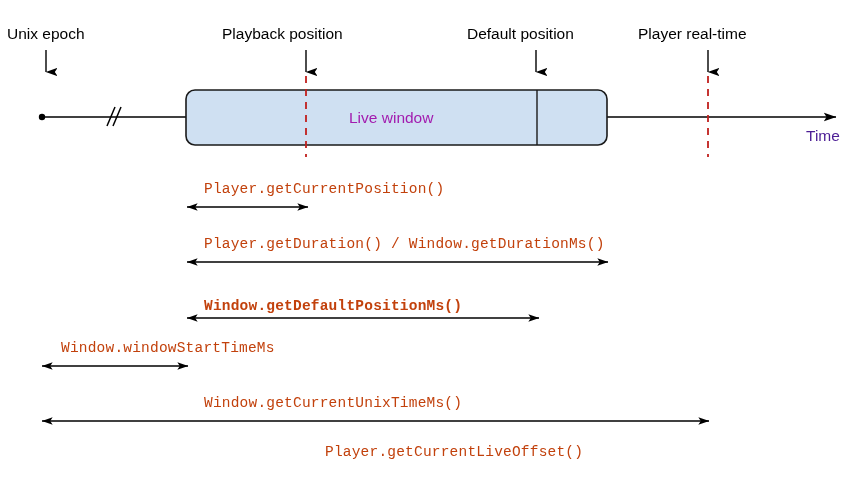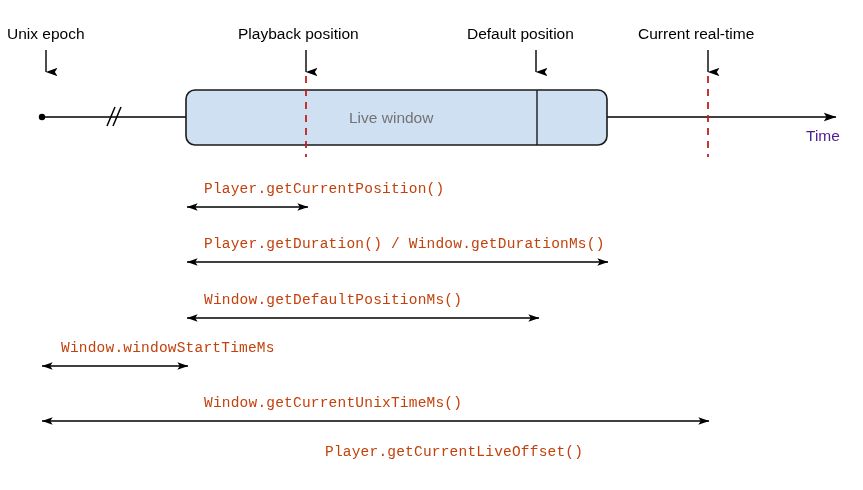--- a/index.html
+++ b/index.html
@@ -25,21 +25,21 @@
     font-family: "Liberation Sans", sans-serif;
     font-size: 15.5px;
     color: #000000;
     white-space: nowrap;
     line-height: 1;
   }
   .box-label {
     position: absolute;
     font-family: "Liberation Sans", sans-serif;
     font-size: 15.5px;
-    color: #737373;
+    color: #a21caf;
     white-space: nowrap;
     line-height: 1;
   }
   .axis-label {
     position: absolute;
     font-family: "Liberation Sans", sans-serif;
     font-size: 15.5px;
     color: #4c1d95;
     white-space: nowrap;
     line-height: 1;
@@ -96,26 +96,26 @@
         <line x1="187" y1="262" x2="608" y2="262" stroke="#000000" stroke-width="1.3" marker-end="url(#arrowEnd)" marker-start="url(#arrowStart)"></line>
         <line x1="187" y1="318" x2="539" y2="318" stroke="#000000" stroke-width="1.3" marker-end="url(#arrowEnd)" marker-start="url(#arrowStart)"></line>
         <line x1="42" y1="366" x2="188" y2="366" stroke="#000000" stroke-width="1.3" marker-end="url(#arrowEnd)" marker-start="url(#arrowStart)"></line>
         <line x1="42" y1="421" x2="709" y2="421" stroke="#000000" stroke-width="1.3" marker-end="url(#arrowEnd)" marker-start="url(#arrowStart)"></line>
         <line x1="297" y1="470" x2="708" y2="470" stroke="#000000" stroke-width="1.3" marker-end="url(#arrowEnd)" marker-start="url(#arrowStart)"></line>
       </g>
   </svg>
 
   <div id="text-layer">
       <div class="marker-label" style="left: 7px; top: 26px;">Unix epoch</div>
-      <div class="marker-label" style="left: 238px; top: 26px;">Playback position</div>
+      <div class="marker-label" style="left: 222px; top: 26px;">Playback position</div>
       <div class="marker-label" style="left: 467px; top: 26px;">Default position</div>
-      <div class="marker-label" style="left: 638px; top: 26px;">Current real-time</div>
+      <div class="marker-label" style="left: 638px; top: 26px;">Player real-time</div>
       <div class="axis-label" style="left: 806px; top: 128px;">Time</div>
       <div class="box-label" style="left: 349px; top: 110px;">Live window</div>
       <div class="api-label" style="left: 204px; top: 182px;">Player.getCurrentPosition()</div>
       <div class="api-label" style="left: 204px; top: 237px;">Player.getDuration() / Window.getDurationMs()</div>
-      <div class="api-label" style="left: 204px; top: 293px;">Window.getDefaultPositionMs()</div>
+      <div class="api-label" style="left: 204px; top: 299px; font-weight: bold;">Window.getDefaultPositionMs()</div>
       <div class="api-label" style="left: 61px; top: 341px;">Window.windowStartTimeMs</div>
       <div class="api-label" style="left: 204px; top: 396px;">Window.getCurrentUnixTimeMs()</div>
       <div class="api-label" style="left: 325px; top: 445px;">Player.getCurrentLiveOffset()</div>
     </div>
 
 </div>
 
 </body></html>

